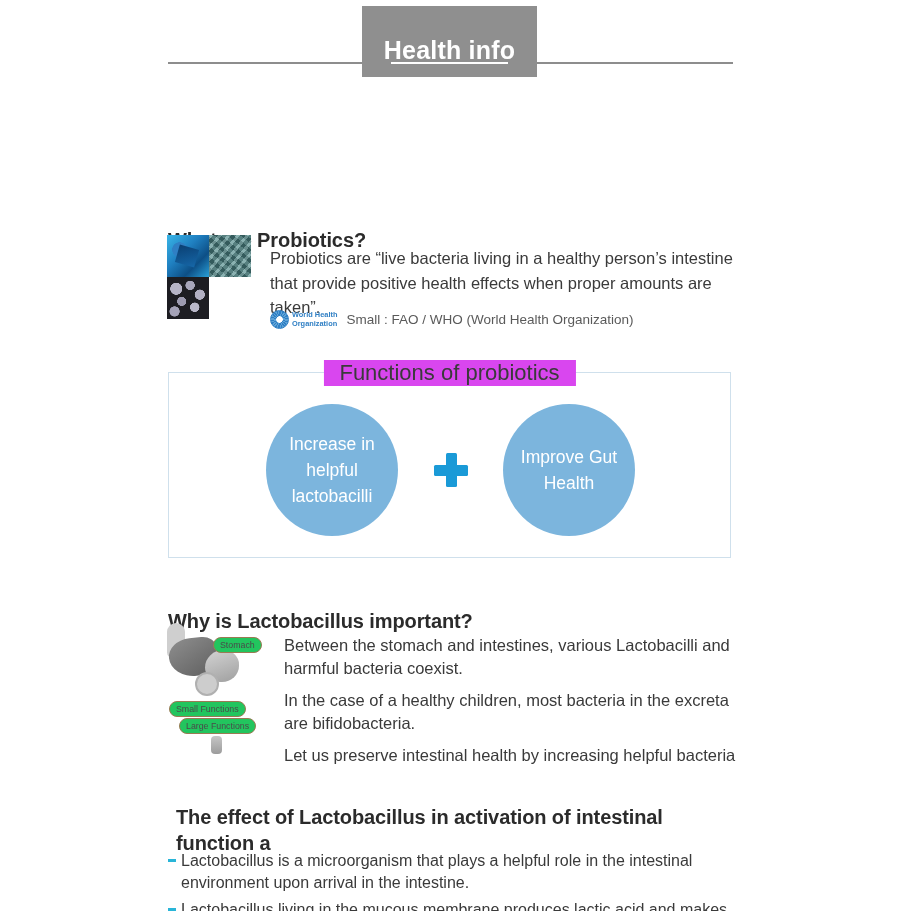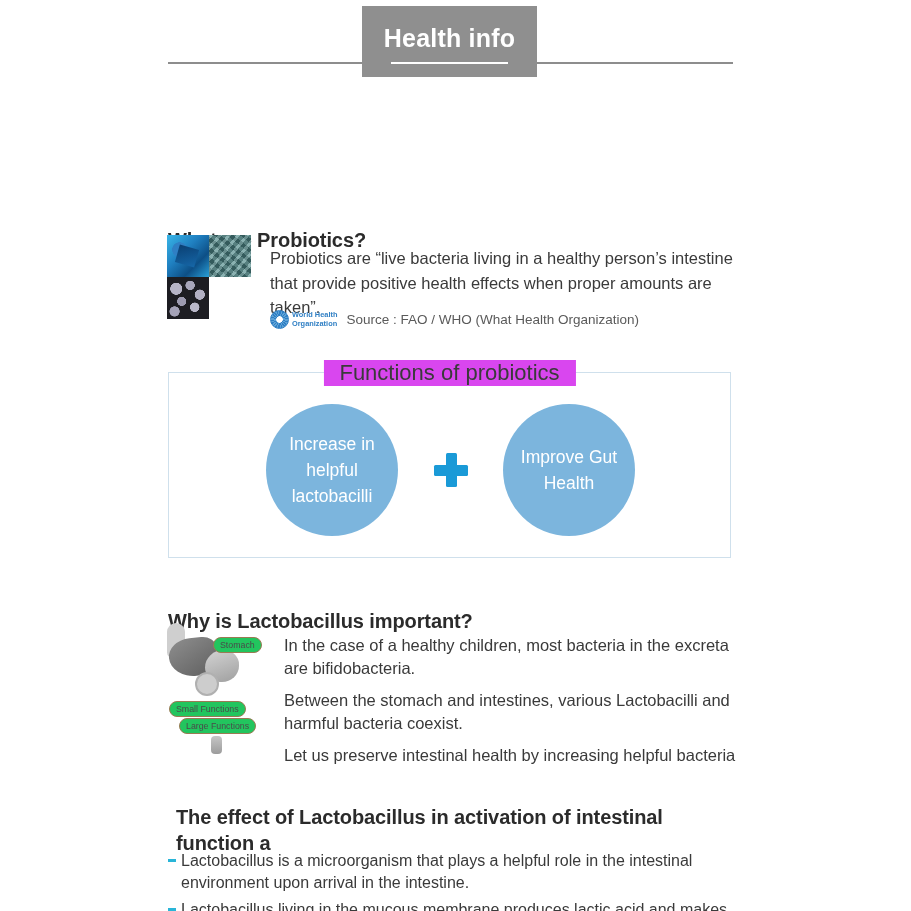--- a/index.html
+++ b/index.html
@@ -31,21 +31,21 @@
     background: #8d8d8d;
   }
   .header-badge {
     position: absolute;
     left: 362px;
     top: 6px;
     width: 175px;
     height: 71px;
     background: #8f8f8f;
     display: flex;
-    align-items: flex-start;
+    align-items: center;
     justify-content: center;
   }
   .header-badge-title {
     color: #ffffff;
     font-size: 25px;
     font-weight: bold;
     letter-spacing: 0.2px;
     margin-top: 18px;
   }
   .header-badge-rule {
@@ -351,21 +351,21 @@
   <div class="probiotics-text">Probiotics are “live bacteria living in a healthy person’s intestine that provide positive health effects when proper amounts are taken”.</div>
 
   <div class="source-row">
     <div class="who-logo">
       <span class="who-mark"></span>
       <span class="who-text">
         <span>World Health</span><br>
         <span>Organization</span>
       </span>
     </div>
-    <span class="source-label">Source : FAO / WHO (What Health Organization)</span>
+    <span class="source-label">Small : FAO / WHO (World Health Organization)</span>
   </div>
 
   <div class="functions-box">
     <div class="functions-title">Functions of probiotics</div>
     <div class="circle circle-left">Increase in helpful lactobacilli</div>
     <div class="plus-sign"></div>
     <div class="circle circle-right">Improve Gut Health</div>
   </div>
 
   <h2 class="section-heading" style="left:168px; top:507px;">Why is Lactobacillus important?</h2>
@@ -376,22 +376,22 @@
     <span class="organ organ-duct"></span>
     <span class="organ-colon"></span>
     <span class="organ-small"></span>
     <span class="organ organ-rectum"></span>
     <span class="callout callout-stomach">Stomach</span>
     <span class="callout callout-small">Small Functions</span>
     <span class="callout callout-large">Large Functions</span>
   </div>
 
   <div class="lacto-paras">
+    <p>Between the stomach and intestines, various Lactobacilli and harmful bacteria coexist.</p>
     <p>In the case of a healthy children, most bacteria in the excreta are bifidobacteria.</p>
-    <p>Between the stomach and intestines, various Lactobacilli and harmful bacteria coexist.</p>
     <p>Let us preserve intestinal health by increasing helpful bacteria</p>
   </div>
 
   <h2 class="section-heading effect-heading">The effect of Lactobacillus in activation of intestinal function a</h2>
 
   <div class="bullets">
     <div class="bullet">Lactobacillus is a microorganism that plays a helpful role in the intestinal environment upon arrival in the intestine.</div>
     <div class="bullet">Lactobacillus living in the mucous membrane produces lactic acid and makes the intestinal environment acidic.</div>
 
   </div>

